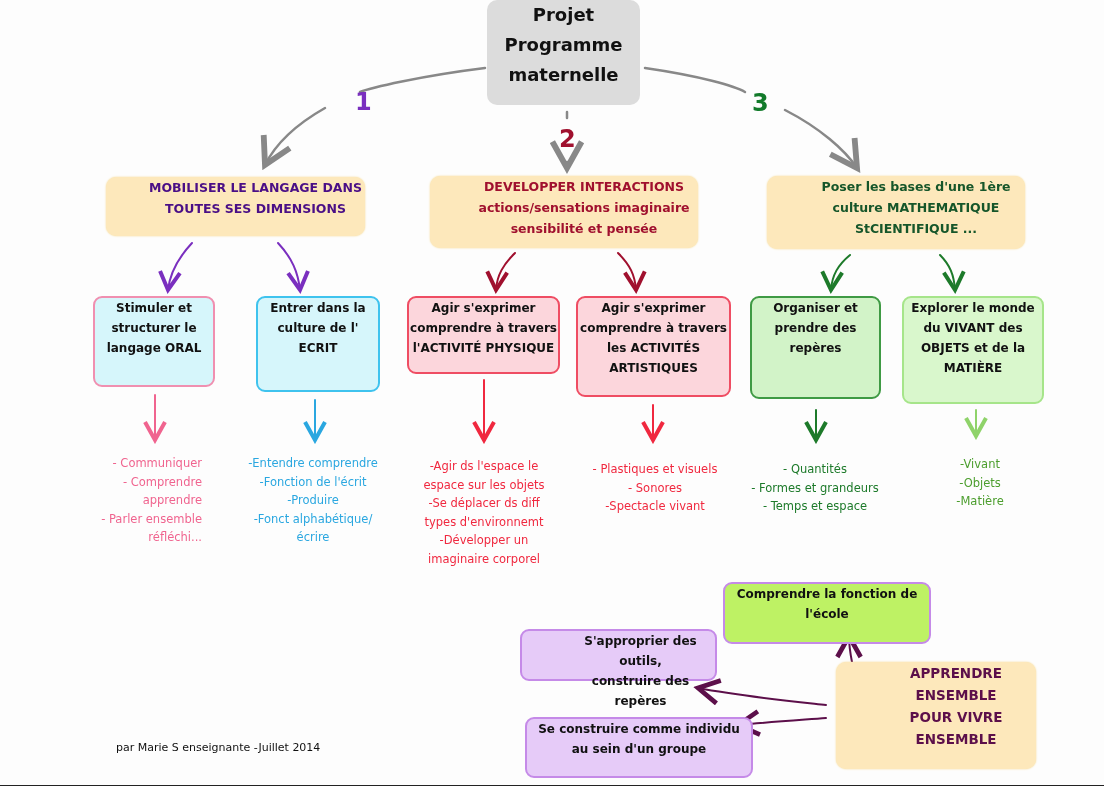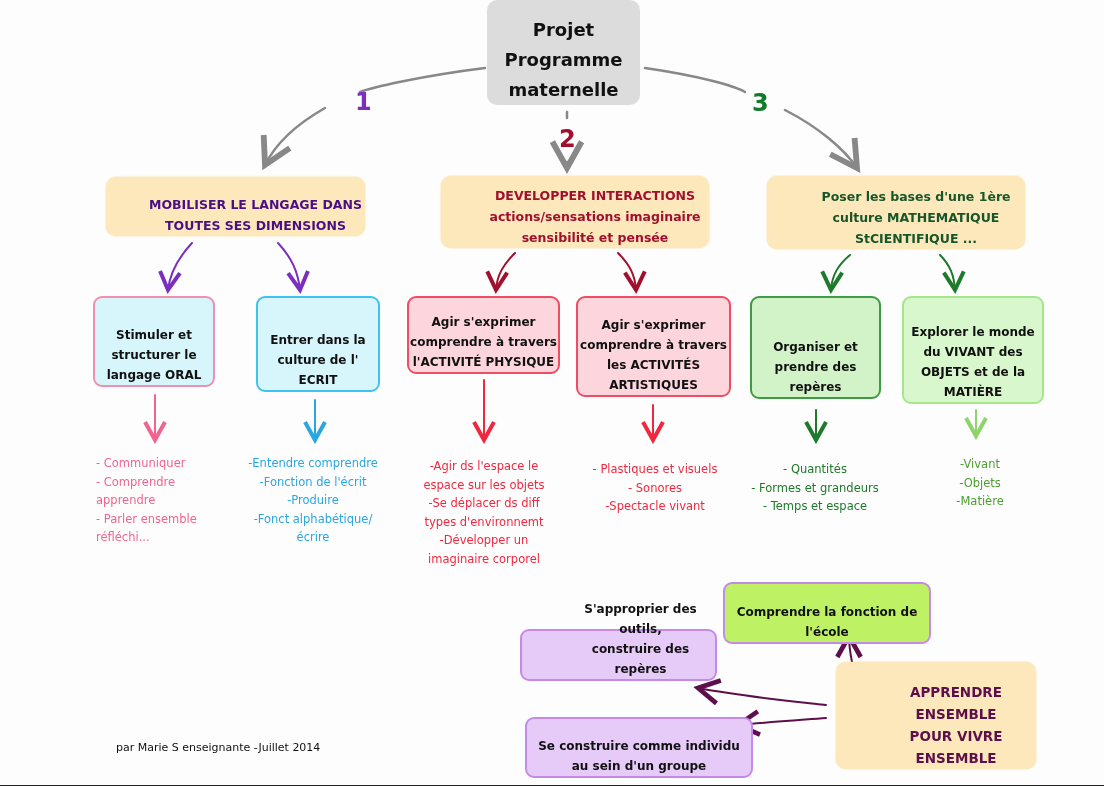--- a/index.html
+++ b/index.html
@@ -4,21 +4,21 @@
 <style>
   html, body { margin:0; padding:0; }
   body {
     width:1104px; height:786px; position:relative; overflow:hidden;
     background:#fdfdfd;
     font-family:"DejaVu Sans", sans-serif;
     font-weight:bold;
   }
   .node {
     position:absolute; box-sizing:border-box;
-    display:flex; align-items:flex-end; justify-content:center;
+    display:flex; align-items:flex-start; justify-content:center;
     text-align:center; border-radius:9px;
     font-size:12.5px; line-height:20px; white-space:pre-line;
   }
   .root { background:#dcdcdc; color:#111; font-size:18px; line-height:30px; border-radius:10px; }
   .main { background:#fde8bb; border-radius:10px; font-size:12.5px; line-height:21px; box-shadow:0 0 2px #f5d990;padding-left:40px; }
   .sub { border:2px solid; color:#111; font-size:12px; line-height:20px; }
   .leaf { position:absolute; text-align:center; font-size:11.5px; line-height:18.5px; white-space:pre-line; font-weight:normal; }
   .num { position:absolute; font-size:24px; font-weight:bold; }
   .credit { position:absolute; font-size:11px; color:#111; font-weight:normal; }
   svg.links { position:absolute; left:0; top:0; }
@@ -92,21 +92,21 @@
 </div>
 
 <div class="num" style="left:355px;top:88px;color:#7a2fbf;">1</div>
 <div class="num" style="left:559px;top:125px;color:#a0102e;">2</div>
 <div class="num" style="left:752px;top:89px;color:#127a2a;">3</div>
 
 <div class="node main" style="left:106px;top:177px;width:259px;height:59px;color:#4a0f86;">
   <span>MOBILISER LE LANGAGE DANS
 TOUTES SES DIMENSIONS</span>
 </div>
-<div class="node main" style="left:441px;top:176px;width:268px;height:72px;color:#a0102e;">
+<div class="node main" style="left:430px;top:176px;width:268px;height:72px;color:#a0102e;">
   <span>DEVELOPPER   INTERACTIONS
 actions/sensations imaginaire
 sensibilité et pensée</span>
 </div>
 <div class="node main" style="left:767px;top:176px;width:258px;height:73px;color:#16562a;">
   <span>Poser les bases d'une 1ère
 culture MATHEMATIQUE
 StCIENTIFIQUE ...</span>
 </div>
 
@@ -136,21 +136,21 @@
 prendre des
 repères</span>
 </div>
 <div class="node sub" style="left:902px;top:296px;width:142px;height:108px;border-color:#a6e58a;background:#d9f7cc;">
   <span>Explorer le monde
 du VIVANT des
 OBJETS et de la
 MATIÈRE</span>
 </div>
 
-<div class="leaf" style="left:96px;top:454px;width:120px;text-align:left;color:#f0648f;">- Communiquer
+<div class="leaf" style="left:82px;top:454px;width:120px;text-align:right;color:#f0648f;">- Communiquer
 - Comprendre
 apprendre
 - Parler ensemble
 réfléchi...</div>
 <div class="leaf" style="left:238px;top:454px;width:150px;color:#2aa7e0;">-Entendre comprendre
 -Fonction de l'écrit
 -Produire
 -Fonct alphabétique/
 écrire</div>
 <div class="leaf" style="left:414px;top:457px;width:140px;color:#f0283f;">-Agir ds l'espace le

